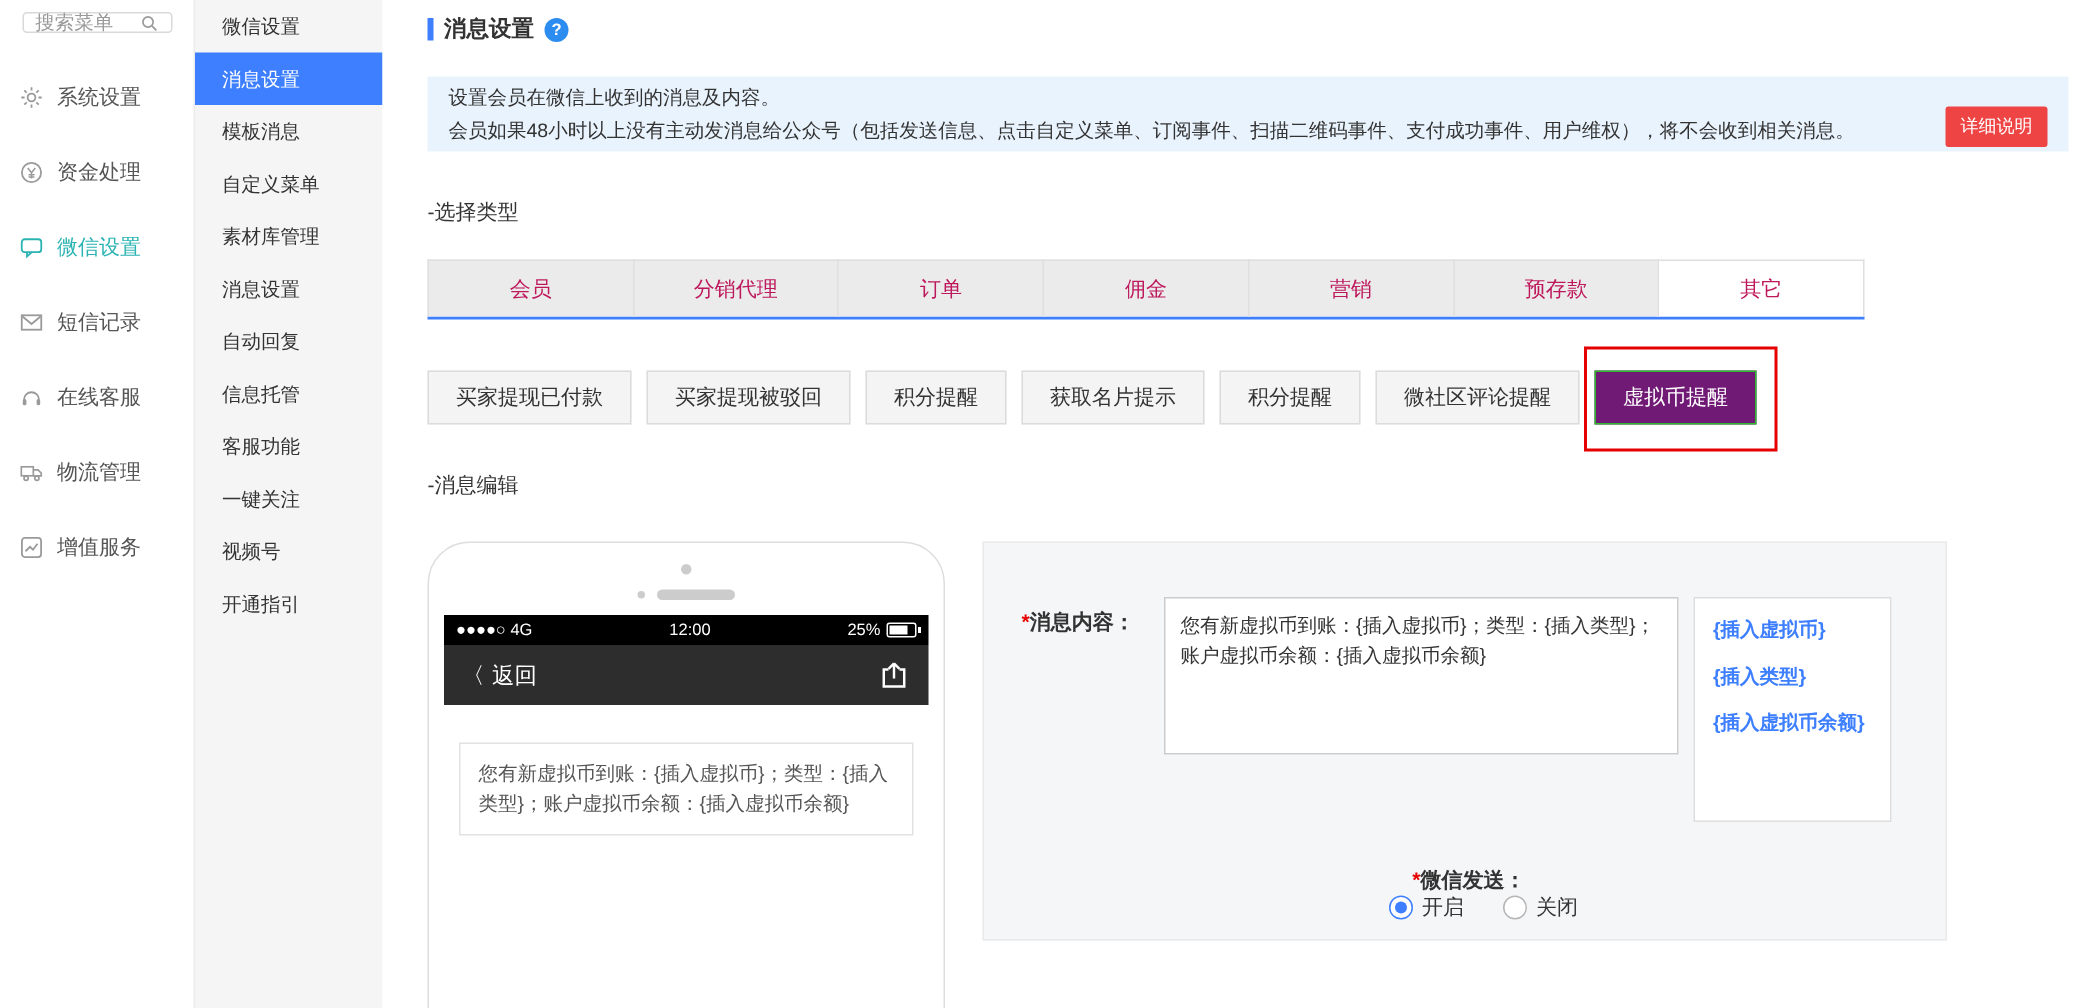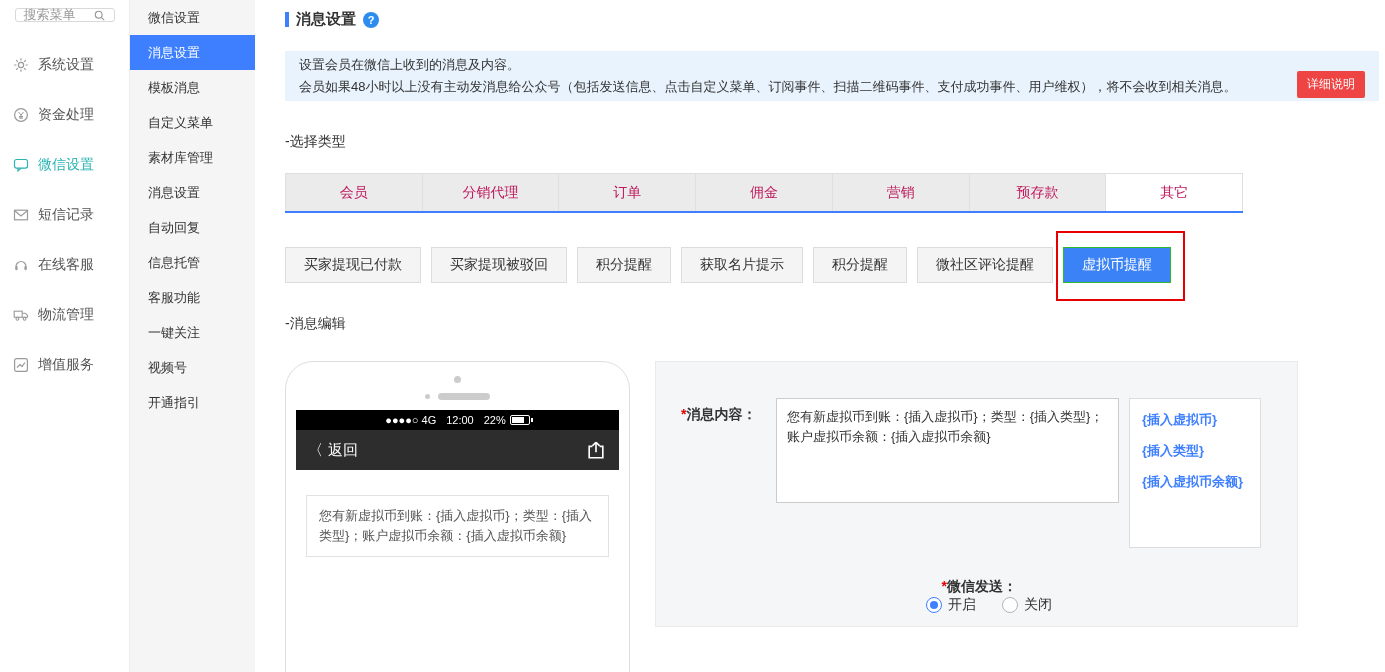--- a/index.html
+++ b/index.html
@@ -39,33 +39,33 @@
   .tabs { margin-top:22px; width:958px; display:flex; border-bottom:2px solid #3d7fff; }
   .tab { flex:1; height:38px; line-height:36px; text-align:center; font-size:14px; background:#ebebeb;
     border:1px solid #dfdfdf; border-bottom:none; margin-left:-1px; color:#be185d; cursor:pointer; }
   .tab:first-child { margin-left:0; }
   .tab.active { background:#fff; }
 
   .type-row { margin-top:34px; display:flex; align-items:center; }
   .type-btn { height:36px; padding:0 18px; margin-right:10px; background:#f4f4f4; border:1px solid #dcdcdc;
     font-size:14px; color:#333; cursor:pointer; font-family:Liberation Serif, serif; }
   .hl-wrap { position:relative; margin-right:10px; }
-  .hl-wrap .type-btn { margin-right:0; background:#3b82f6; color:#fff; border-color:#2eb82e; }
+  .hl-wrap .type-btn { margin-right:0; background:#701a75; color:#fff; border-color:#2eb82e; }
   .red-box { position:absolute; left:-7px; right:-14px; top:-16px; bottom:-18px; border:2px solid #e60000; pointer-events:none; }
 
   .editor { margin-top:28px; display:flex; gap:25px; align-items:flex-start; }
 
   
   .phone { width:345px; height:420px; border:1px solid #ddd; border-radius:28px 28px 0 0; background:#fff; padding-top:14px; flex-shrink:0; }
   .cam-dot { width:7px; height:7px; background:#ccc; border-radius:50%; margin:0 auto; }
   .speaker-row { display:flex; align-items:center; justify-content:center; gap:8px; margin-top:10px; }
   .cam-dot2 { width:5px; height:5px; background:#ccc; border-radius:50%; }
   .speaker { width:52px; height:7px; background:#ccc; border-radius:4px; }
   .screen { margin:10px 10px 0; }
-  .status-bar { height:20px; background:#000; color:#fff; font-size:11px; display:flex; align-items:center; justify-content:center; padding:0 8px;gap:10px; }
+  .status-bar { height:20px; background:#000; color:#fff; font-size:11px; display:flex; align-items:center; justify-content:space-between; padding:0 8px;gap:10px; }
   .battery { width:20px; height:10px; border:1px solid #fff; border-radius:2px; position:relative; margin-left:4px; display:inline-block; }
   .battery::before { content:""; position:absolute; left:1px; top:1px; bottom:1px; width:12px; background:#fff; }
   .battery::after { content:""; position:absolute; right:-4px; top:2px; width:2px; height:4px; background:#fff; }
   .bat-wrap { display:flex; align-items:center; }
   .nav-bar { height:40px; background:#2d2d2d; color:#fff; display:flex; align-items:center; justify-content:space-between; padding:0 12px; font-size:15px; }
   .back { display:flex; align-items:center; gap:5px; cursor:pointer; }
   .msg-box { margin:25px 10px 0; border:1px solid #e2e2e2; padding:10px 12px; font-size:13px; color:#555; line-height:20px; background:#fff; }
 
   
   .form-panel { flex:1; max-width:643px; background:#f4f6f8; border:1px solid #eaeaea; padding:36px 0 30px 25px; height:266px; }
@@ -233,21 +233,21 @@
         <div class="cam-dot"></div>
         <div class="speaker-row">
           <span class="cam-dot2"></span>
           <span class="speaker"></span>
         </div>
         <div class="screen">
           <div class="status-bar">
             <span>●●●●○ 4G</span>
             <span>12:00</span>
             <span class="bat-wrap">
-              <span>22%</span>
+              <span>25%</span>
               <span class="battery"></span>
             </span>
           </div>
           <div class="nav-bar">
             <span class="back">
               <span>〈</span>
               <span>返回</span>
             </span>
             <span style="display:inline-flex;">
               <svg viewBox="0 0 24 22" width="22" height="20">

